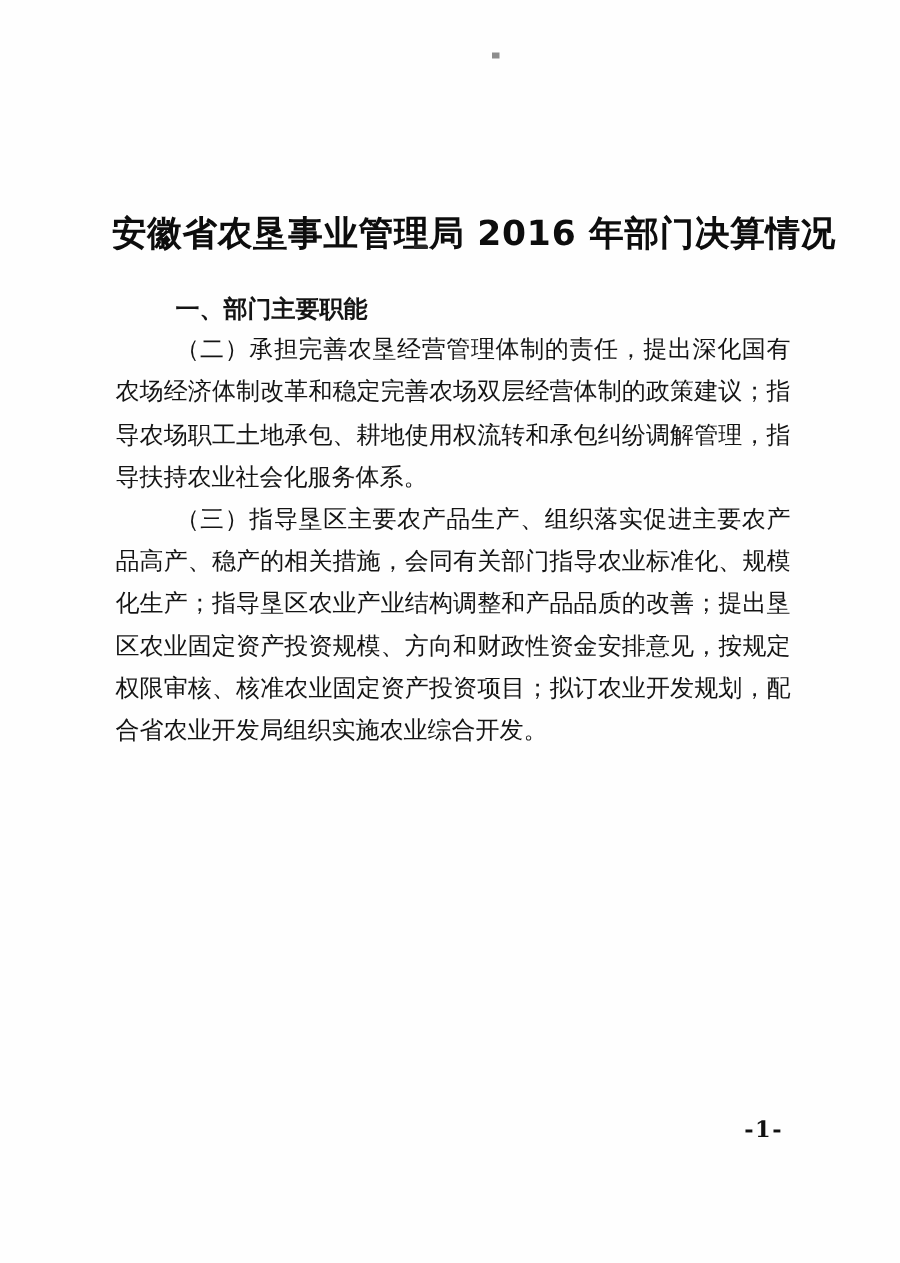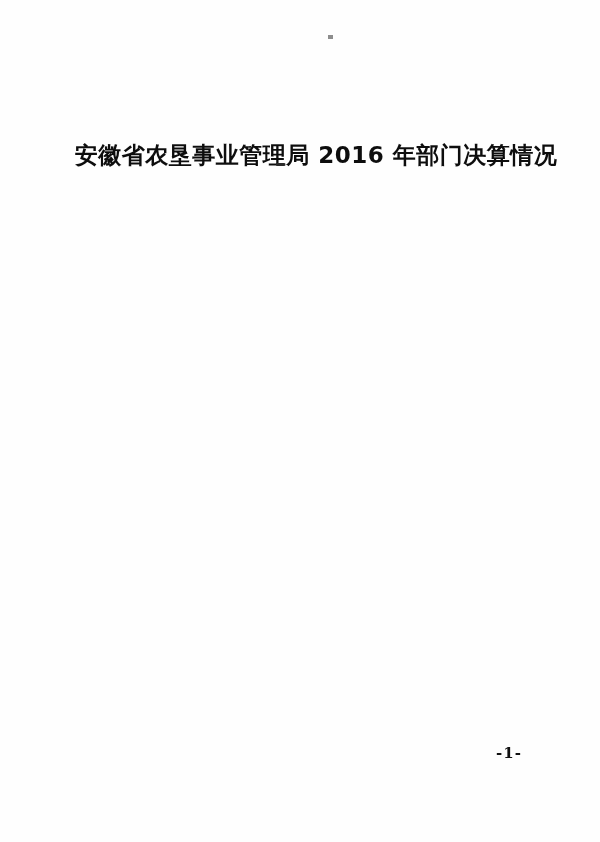--- a/index.html
+++ b/index.html
@@ -85,17 +85,20 @@
 
 <div class="page">
 
   <div class="scan-speck"></div>
 
   <h1 class="doc-title">安徽省农垦事业管理局 2016 年部门决算情况</h1>
 
   <div class="title-underline-dash"></div>
 
   <div class="content">
+    <p class="section-heading">一、部门主要职能</p>
+    <p class="paragraph">（二）承担完善农垦经营管理体制的责任，提出深化国有农场经济体制改革和稳定完善农场双层经营体制的政策建议；指导农场职工土地承包、耕地使用权流转和承包纠纷调解管理，指导扶持农业社会化服务体系。</p>
+    <p class="paragraph">（三）指导垦区主要农产品生产、组织落实促进主要农产品高产、稳产的相关措施，会同有关部门指导农业标准化、规模化生产；指导垦区农业产业结构调整和产品品质的改善；提出垦区农业固定资产投资规模、方向和财政性资金安排意见，按规定权限审核、核准农业固定资产投资项目；拟订农业开发规划，配合省农业开发局组织实施农业综合开发。</p>
   </div>
 
   <div class="page-number">-1-</div>
 
 </div>
 
 </body></html>

